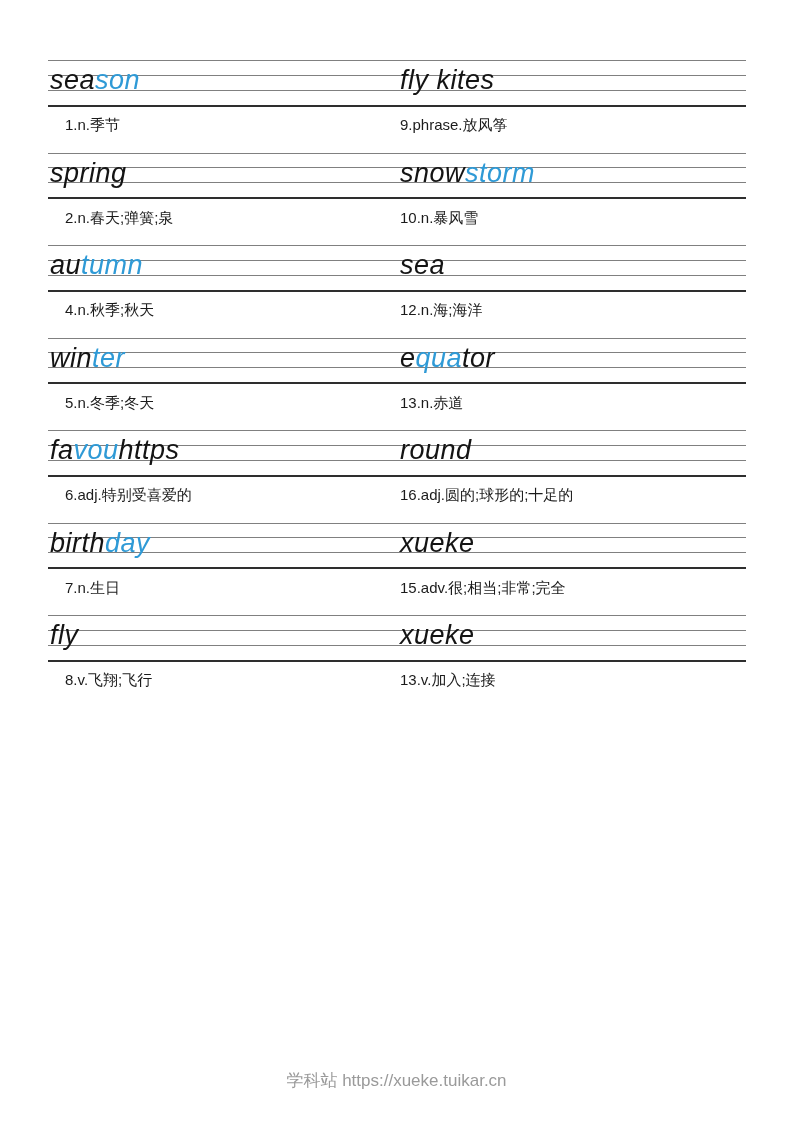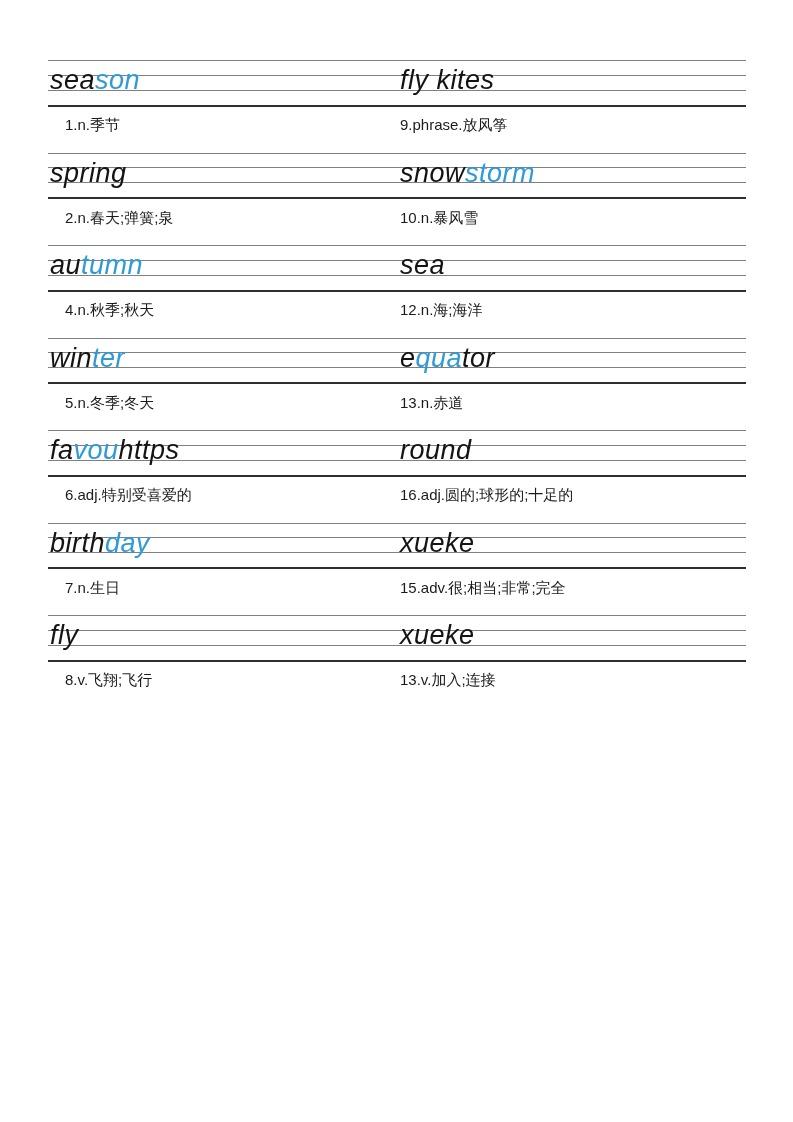--- a/index.html
+++ b/index.html
@@ -166,13 +166,14 @@
 
     <div class="word word-left"><span class="seg-pre">fly</span><span class="seg-mid"></span><span class="seg-post"></span></div>
 
     <div class="word word-right"><span class="seg-pre">xueke</span><span class="seg-mid"></span><span class="seg-post"></span></div>
 
     <div class="definition def-left">8.v.飞翔;飞行</div>
     <div class="definition def-right">13.v.加入;连接</div>
   </div>
 </div>
   </div>
+  <div class="footer">学科站 https://xueke.tuikar.cn</div>
 </div>
 
 </body></html>

